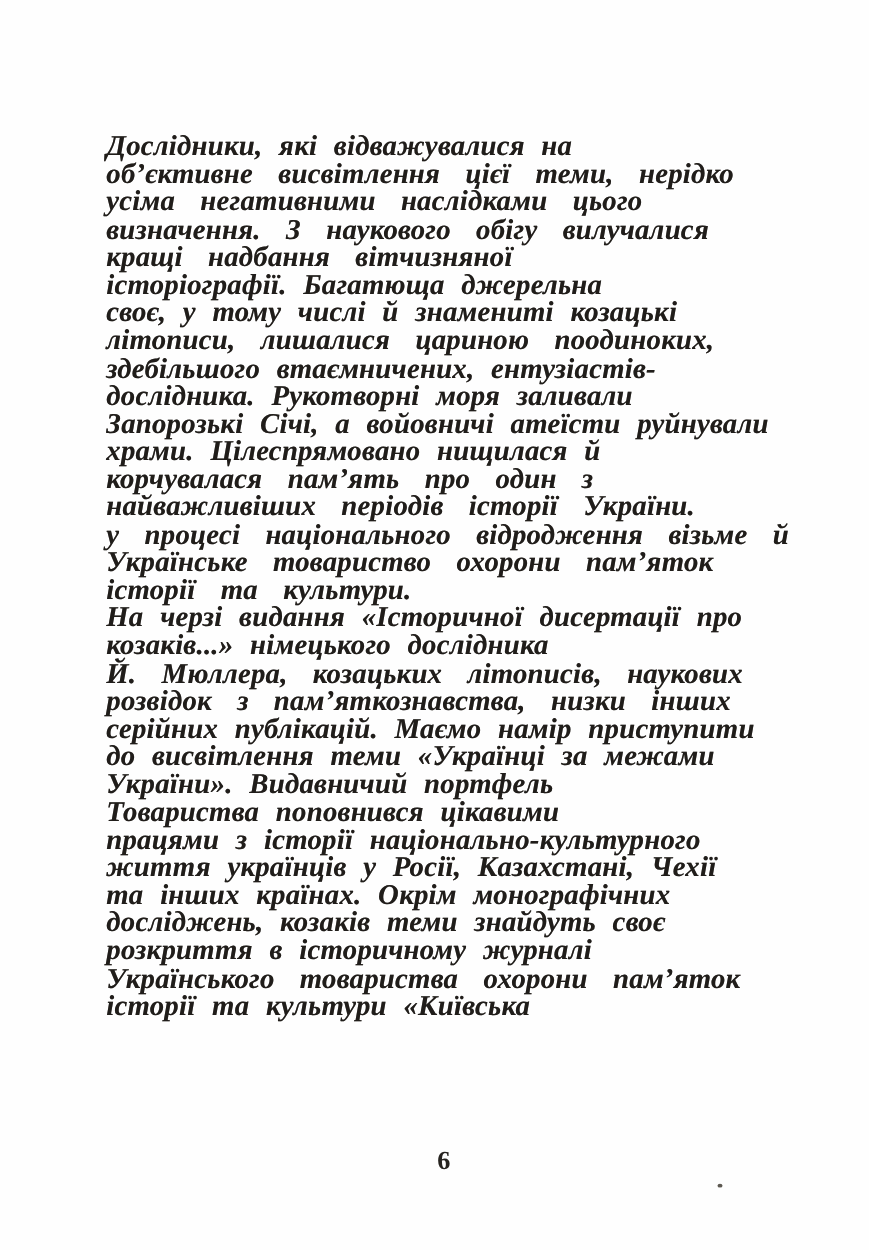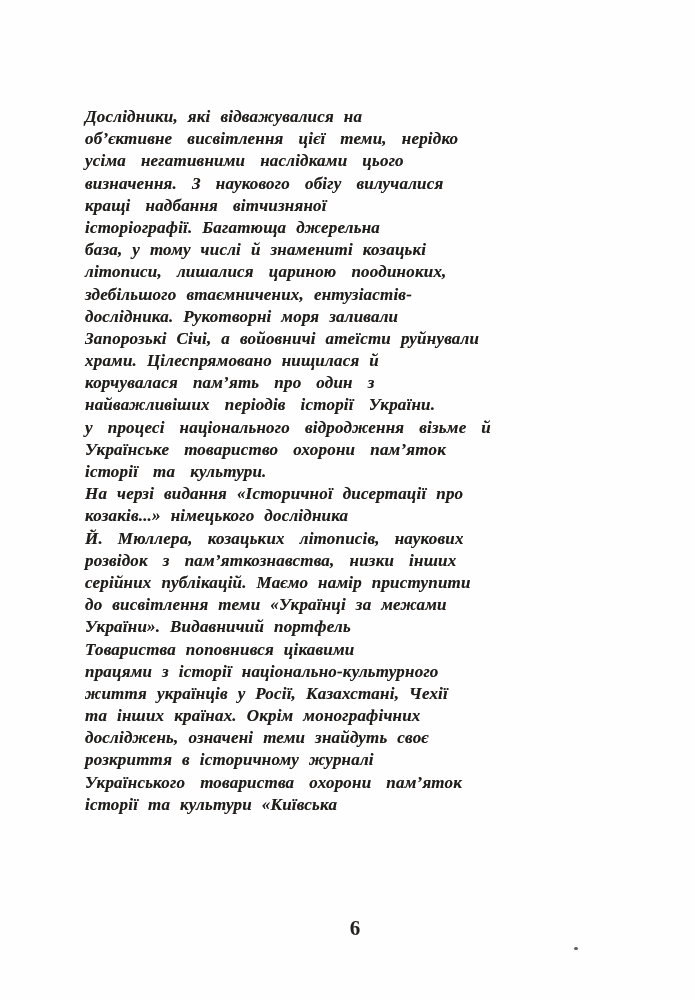--- a/index.html
+++ b/index.html
@@ -15,21 +15,21 @@
     overflow: hidden;
     font-family: "Liberation Serif", serif;
   }
   .text-block {
     position: absolute;
     left: 85px;
     top: 106px;
     width: 560px;
     font-style: italic;
     font-weight: 700;
-    font-size: 17px;
+    font-size: 23px;
     line-height: 22.2px;
     letter-spacing: 0.2px;
     word-spacing: 0.32em;
     color: #201d1a;
     text-shadow: 0 0 0.5px rgba(32, 29, 26, 0.55);
   }
   .line {
     white-space: nowrap;
     height: 22.2px;
   }
@@ -76,21 +76,21 @@
 
 <div class="page">
 
   <div class="text-block">
     <div class="line">Дослідники, які відважувалися на</div>
     <div class="line">об’єктивне висвітлення цієї теми, нерідко</div>
     <div class="line">усіма негативними наслідками цього</div>
     <div class="line">визначення. З наукового обігу вилучалися</div>
     <div class="line">кращі надбання вітчизняної</div>
     <div class="line">історіографії. Багатюща джерельна</div>
-    <div class="line">база, у тому числі й знамениті козацькі</div>
+    <div class="line">своє, у тому числі й знамениті козацькі</div>
     <div class="line">літописи, лишалися цариною поодиноких,</div>
     <div class="line">здебільшого втаємничених, ентузіастів-</div>
     <div class="line">дослідника. Рукотворні моря заливали</div>
     <div class="line">Запорозькі Січі, а войовничі атеїсти руйнували</div>
     <div class="line">храми. Цілеспрямовано нищилася й</div>
     <div class="line">корчувалася пам’ять про один з</div>
     <div class="line">найважливіших періодів історії України.</div>
     <div class="line">у процесі національного відродження візьме й</div>
     <div class="line">Українське товариство охорони пам’яток</div>
     <div class="line">історії та культури.</div>
@@ -98,21 +98,21 @@
     <div class="line">козаків...» німецького дослідника</div>
     <div class="line">Й. Мюллера, козацьких літописів, наукових</div>
     <div class="line">розвідок з пам’яткознавства, низки інших</div>
     <div class="line">серійних публікацій. Маємо намір приступити</div>
     <div class="line">до висвітлення теми «Українці за межами</div>
     <div class="line">України». Видавничий портфель</div>
     <div class="line">Товариства поповнився цікавими</div>
     <div class="line">працями з історії національно-культурного</div>
     <div class="line">життя українців у Росії, Казахстані, Чехії</div>
     <div class="line">та інших країнах. Окрім монографічних</div>
-    <div class="line">досліджень, означені теми знайдуть своє</div>
+    <div class="line">досліджень, козаків теми знайдуть своє</div>
     <div class="line">розкриття в історичному журналі</div>
     <div class="line">Українського товариства охорони пам’яток</div>
     <div class="line">історії та культури «Київська</div>
   </div>
 
   <div class="page-number">6</div>
 
   <div class="ink-speck"></div>
 
 </div>

